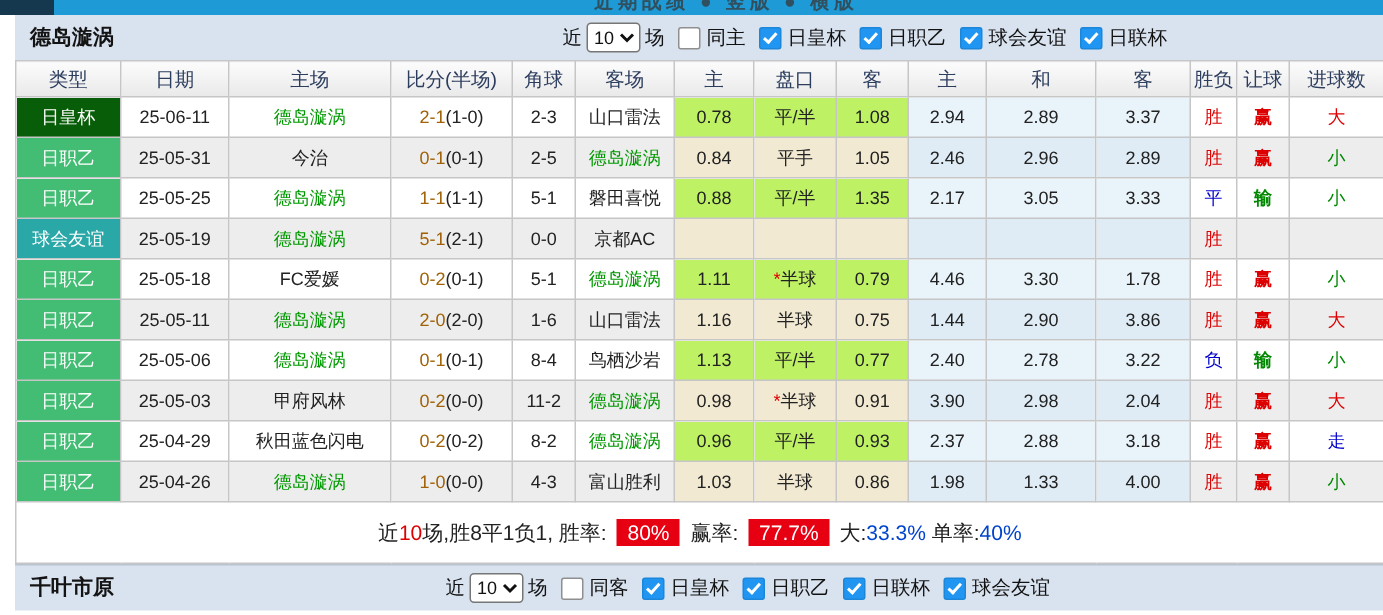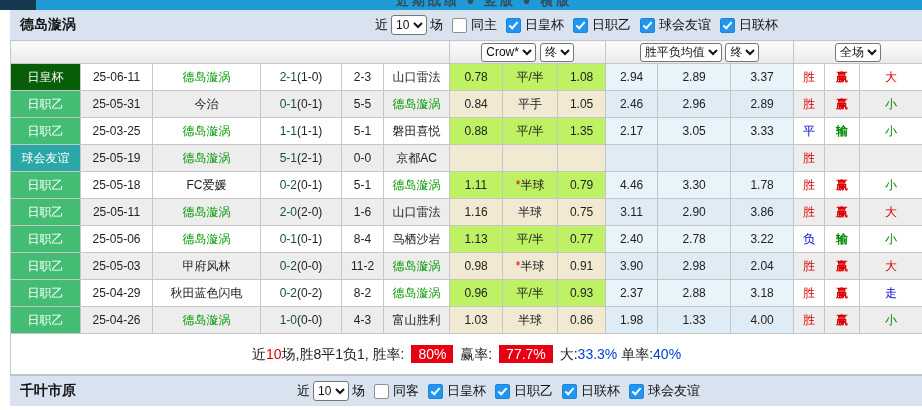--- a/index.html
+++ b/index.html
@@ -39,21 +39,21 @@
   tbody tr.odd td.cream{background:#bef264}
   tbody tr.even td.cream{background:#f2e9d2}
   tbody tr.odd td.cblue{background:#e9f3fa}
   tbody tr.even td.cblue{background:#dfecf5}
   td[data-type="cup"]{background:#085e08 !important;color:#fff}
   td[data-type="l2"]{background:#43bd74 !important;color:#fff}
   td[data-type="friendly"]{background:#2aa7a7 !important;color:#fff}
   [data-color="red"]{color:#dd0000}
   [data-color="green"]{color:#008800}
   [data-color="blue"]{color:#0000cc}
-  .score-red{color:#14532d}
+  .score-red{color:#a16207}
   .star{color:#dd0000}
   .team[data-self="y"]{color:#009900}
   td.letcol{font-weight:bold}
 
   
   .summary-row td{height:24px;background:#fff;font-size:14px;color:#222}
   .badge{background:#e60012;color:#fff;padding:1px 7px;margin:11px 3px;display:inline-block}
   .blue-num{color:#0044cc}
   .red-num{color:#dd0000}
   .sum-sp{margin-left:0}
@@ -99,33 +99,36 @@
       <col style="width:55px">
     <col style="width:48px">
       <col style="width:52px">
       <col style="width:73px">
       <col style="width:63px">
     <col style="width:31px">
       <col style="width:35px">
       <col style="width:63px">
   </colgroup>
   <thead>
-    <tr class="grow">
-      <th colspan="6"></th>
-      <th colspan="3">
-        <select><option>Crow*</option></select>
-        <select><option>终</option></select>
-      </th>
-      <th colspan="3">
-        <select><option>胜平负均值</option></select>
-        <select><option>终</option></select>
-      </th>
-      <th colspan="3">
-        <select><option>全场</option></select>
-      </th>
+    <tr class="hrow">
+      <th>类型</th>
+      <th>日期</th>
+      <th>主场</th>
+      <th>比分(半场)</th>
+      <th>角球</th>
+      <th>客场</th>
+      <th>主</th>
+      <th>盘口</th>
+      <th>客</th>
+      <th>主</th>
+      <th>和</th>
+      <th>客</th>
+      <th>胜负</th>
+      <th>让球</th>
+      <th>进球数</th>
     </tr>
   </thead>
   <tbody id="rows-body">
       <tr class="odd">
     <td data-type="cup">日皇杯</td>
     <td>25-06-11</td>
     <td class="team" data-self="y">德岛漩涡</td>
     <td><span class="score-red">2-1</span><span>(1-0)</span></td>
     <td>2-3</td>
     <td class="team" data-self="n">山口雷法</td>
@@ -137,35 +140,35 @@
     <td class="cblue">3.37</td>
     <td data-color="red">胜</td>
     <td class="letcol" data-color="red">赢</td>
     <td data-color="red">大</td>
   </tr>
       <tr class="even">
     <td data-type="l2">日职乙</td>
     <td>25-05-31</td>
     <td class="team" data-self="n">今治</td>
     <td><span class="score-red">0-1</span><span>(0-1)</span></td>
-    <td>5-5</td>
+    <td>2-5</td>
     <td class="team" data-self="y">德岛漩涡</td>
     <td class="cream">0.84</td>
     <td class="cream"><span class="star"></span><span>平手</span></td>
     <td class="cream">1.05</td>
     <td class="cblue">2.46</td>
     <td class="cblue">2.96</td>
     <td class="cblue">2.89</td>
     <td data-color="red">胜</td>
     <td class="letcol" data-color="red">赢</td>
     <td data-color="green">小</td>
   </tr>
       <tr class="odd">
     <td data-type="l2">日职乙</td>
-    <td>25-03-25</td>
+    <td>25-05-25</td>
     <td class="team" data-self="y">德岛漩涡</td>
     <td><span class="score-red">1-1</span><span>(1-1)</span></td>
     <td>5-1</td>
     <td class="team" data-self="n">磐田喜悦</td>
     <td class="cream">0.88</td>
     <td class="cream"><span class="star"></span><span>平/半</span></td>
     <td class="cream">1.35</td>
     <td class="cblue">2.17</td>
     <td class="cblue">3.05</td>
     <td class="cblue">3.33</td>
@@ -210,21 +213,21 @@
       <tr class="even">
     <td data-type="l2">日职乙</td>
     <td>25-05-11</td>
     <td class="team" data-self="y">德岛漩涡</td>
     <td><span class="score-red">2-0</span><span>(2-0)</span></td>
     <td>1-6</td>
     <td class="team" data-self="n">山口雷法</td>
     <td class="cream">1.16</td>
     <td class="cream"><span class="star"></span><span>半球</span></td>
     <td class="cream">0.75</td>
-    <td class="cblue">3.11</td>
+    <td class="cblue">1.44</td>
     <td class="cblue">2.90</td>
     <td class="cblue">3.86</td>
     <td data-color="red">胜</td>
     <td class="letcol" data-color="red">赢</td>
     <td data-color="red">大</td>
   </tr>
       <tr class="odd">
     <td data-type="l2">日职乙</td>
     <td>25-05-06</td>
     <td class="team" data-self="y">德岛漩涡</td>

